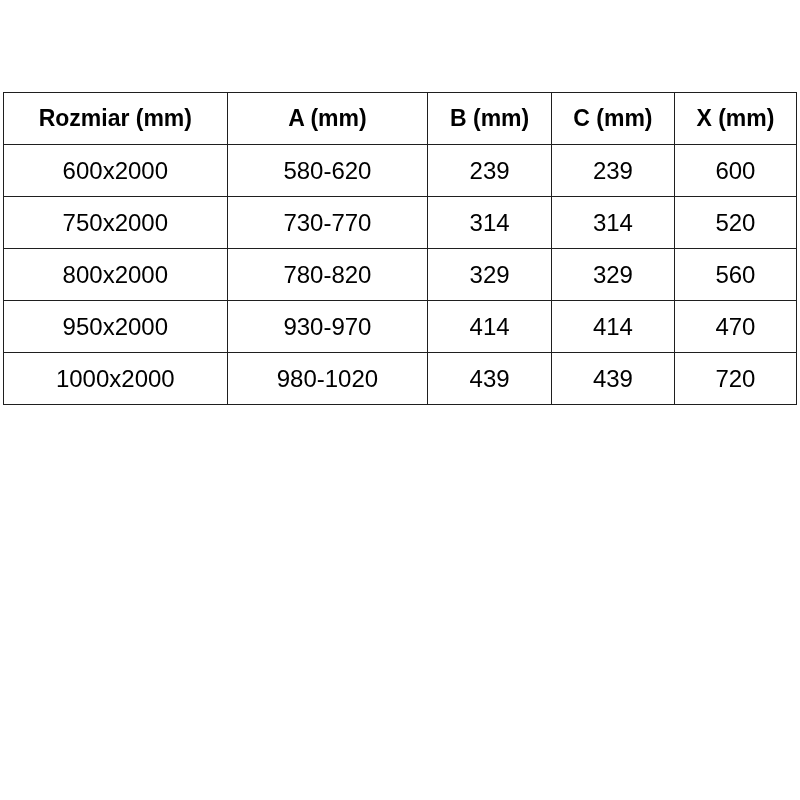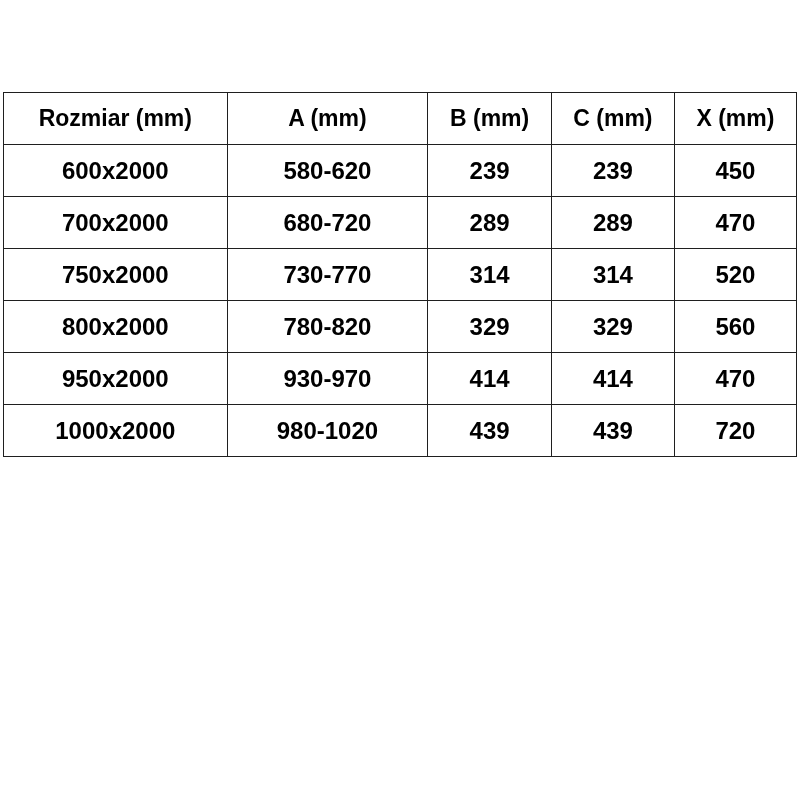--- a/index.html
+++ b/index.html
@@ -35,21 +35,21 @@
     white-space: nowrap;
     overflow: hidden;
   }
   table.size-table th {
     font-size: 23px;
     font-weight: bold;
     color: #000000;
   }
   table.size-table td {
     font-size: 24px;
-    font-weight: bold;
+    font-weight: normal;
     color: #000000;
     margin-top: 11px;
   }
   col.c-rozmiar { width: 28.2%; }
   col.c-a       { width: 25.3%; }
   col.c-b       { width: 15.6%; }
   col.c-c       { width: 15.5%; }
   col.c-x       { width: 15.4%; }
 </style>
 </head>
@@ -72,28 +72,21 @@
         <th>C (mm)</th>
         <th>X (mm)</th>
       </tr>
     </thead>
     <tbody>
       <tr>
         <td>600x2000</td>
         <td>580-620</td>
         <td>239</td>
         <td>239</td>
-        <td>450</td>
-      </tr>
-      <tr>
-        <td>700x2000</td>
-        <td>680-720</td>
-        <td>289</td>
-        <td>289</td>
-        <td>470</td>
+        <td>600</td>
       </tr>
       <tr>
         <td>750x2000</td>
         <td>730-770</td>
         <td>314</td>
         <td>314</td>
         <td>520</td>
       </tr>
       <tr>
         <td>800x2000</td>

